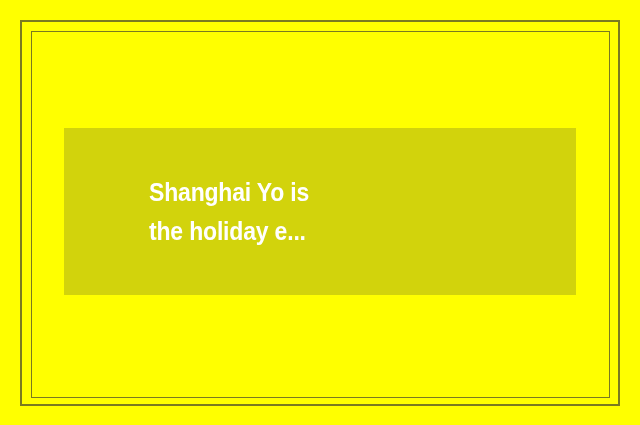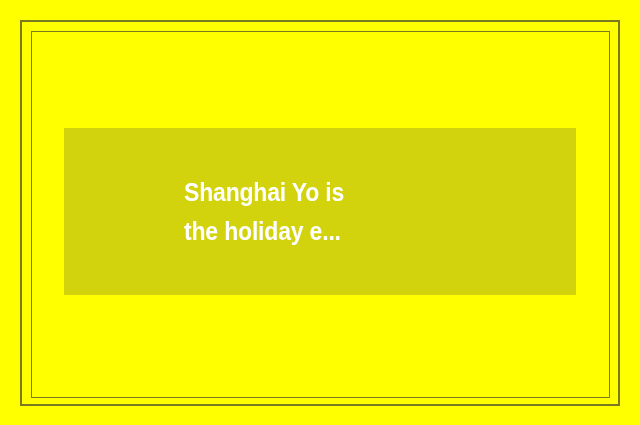--- a/index.html
+++ b/index.html
@@ -51,21 +51,21 @@
     position: absolute;
     left: 64px;
     top: 128px;
     width: 512px;
     height: 167px;
     background: #d2d30c;
     box-sizing: border-box;
     display: flex;
     flex-direction: column;
     justify-content: center;
-    padding-left: 120px;
+    padding-left: 85px;
     padding-right: 20px;
   }
 
   .caption-line {
     color: #ffffff;
     font-family: "Liberation Sans", sans-serif;
     font-weight: bold;
     font-size: 25px;
     line-height: 39px;
     letter-spacing: -0.2px;

